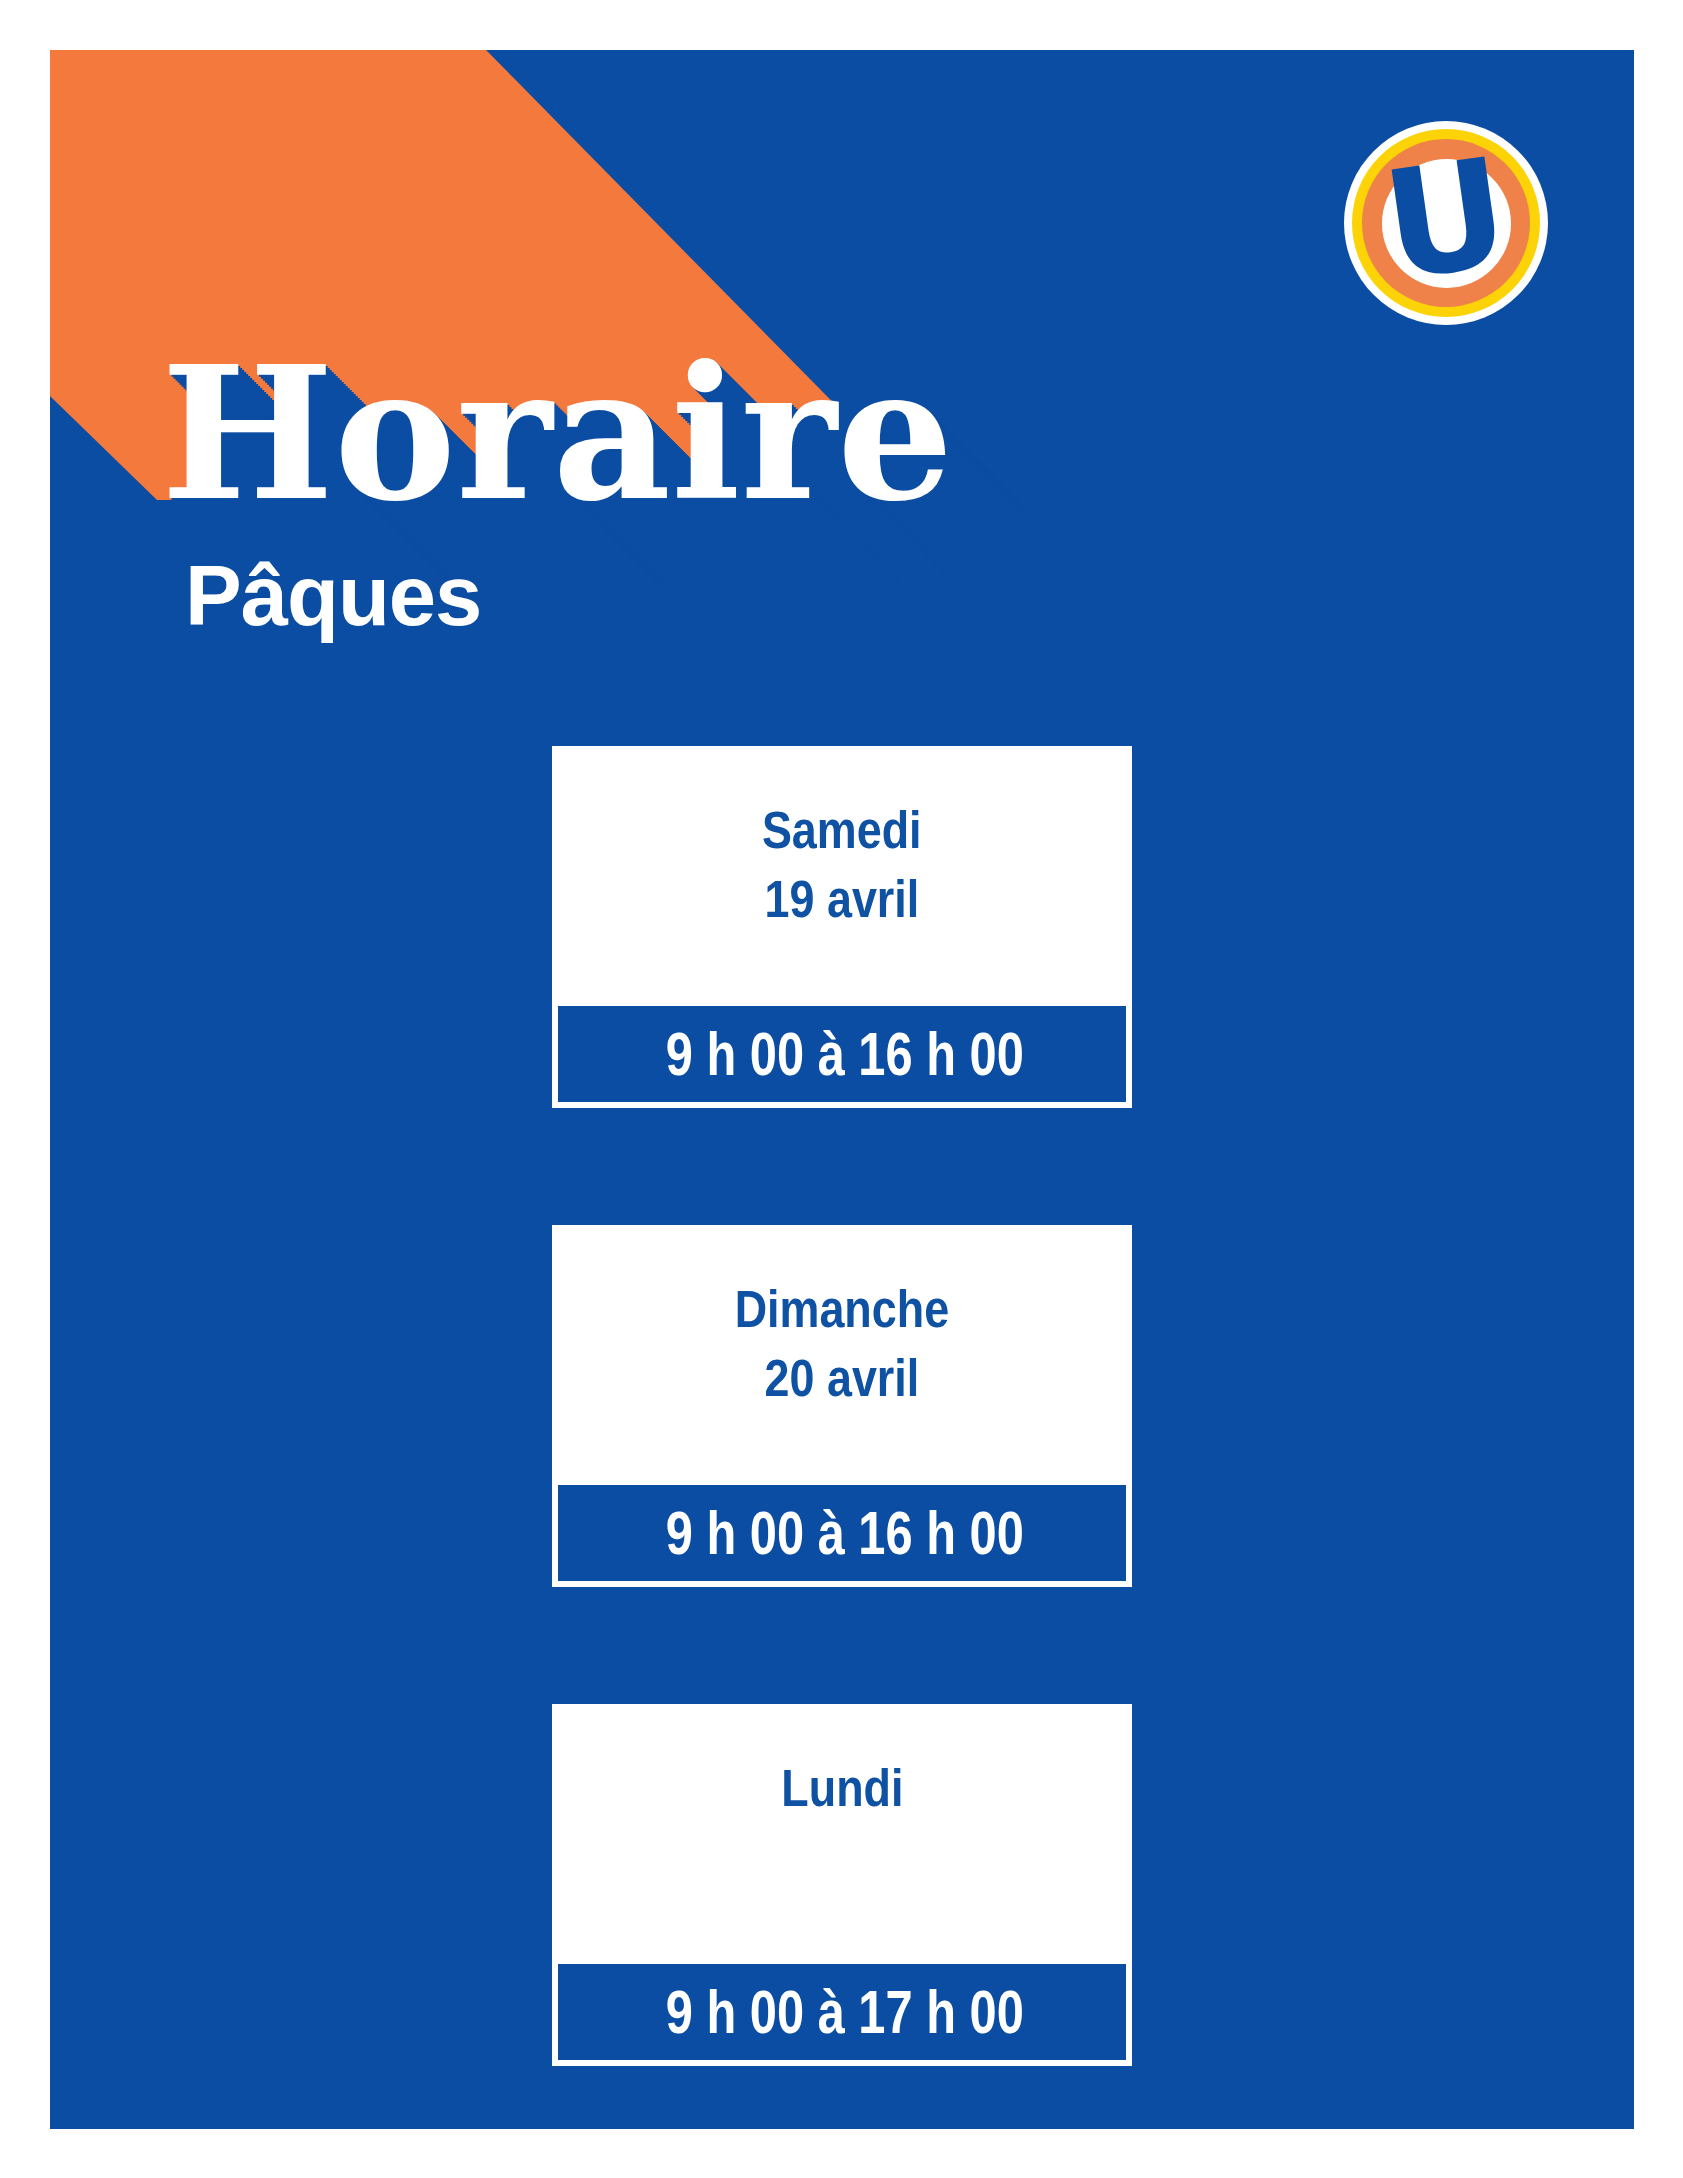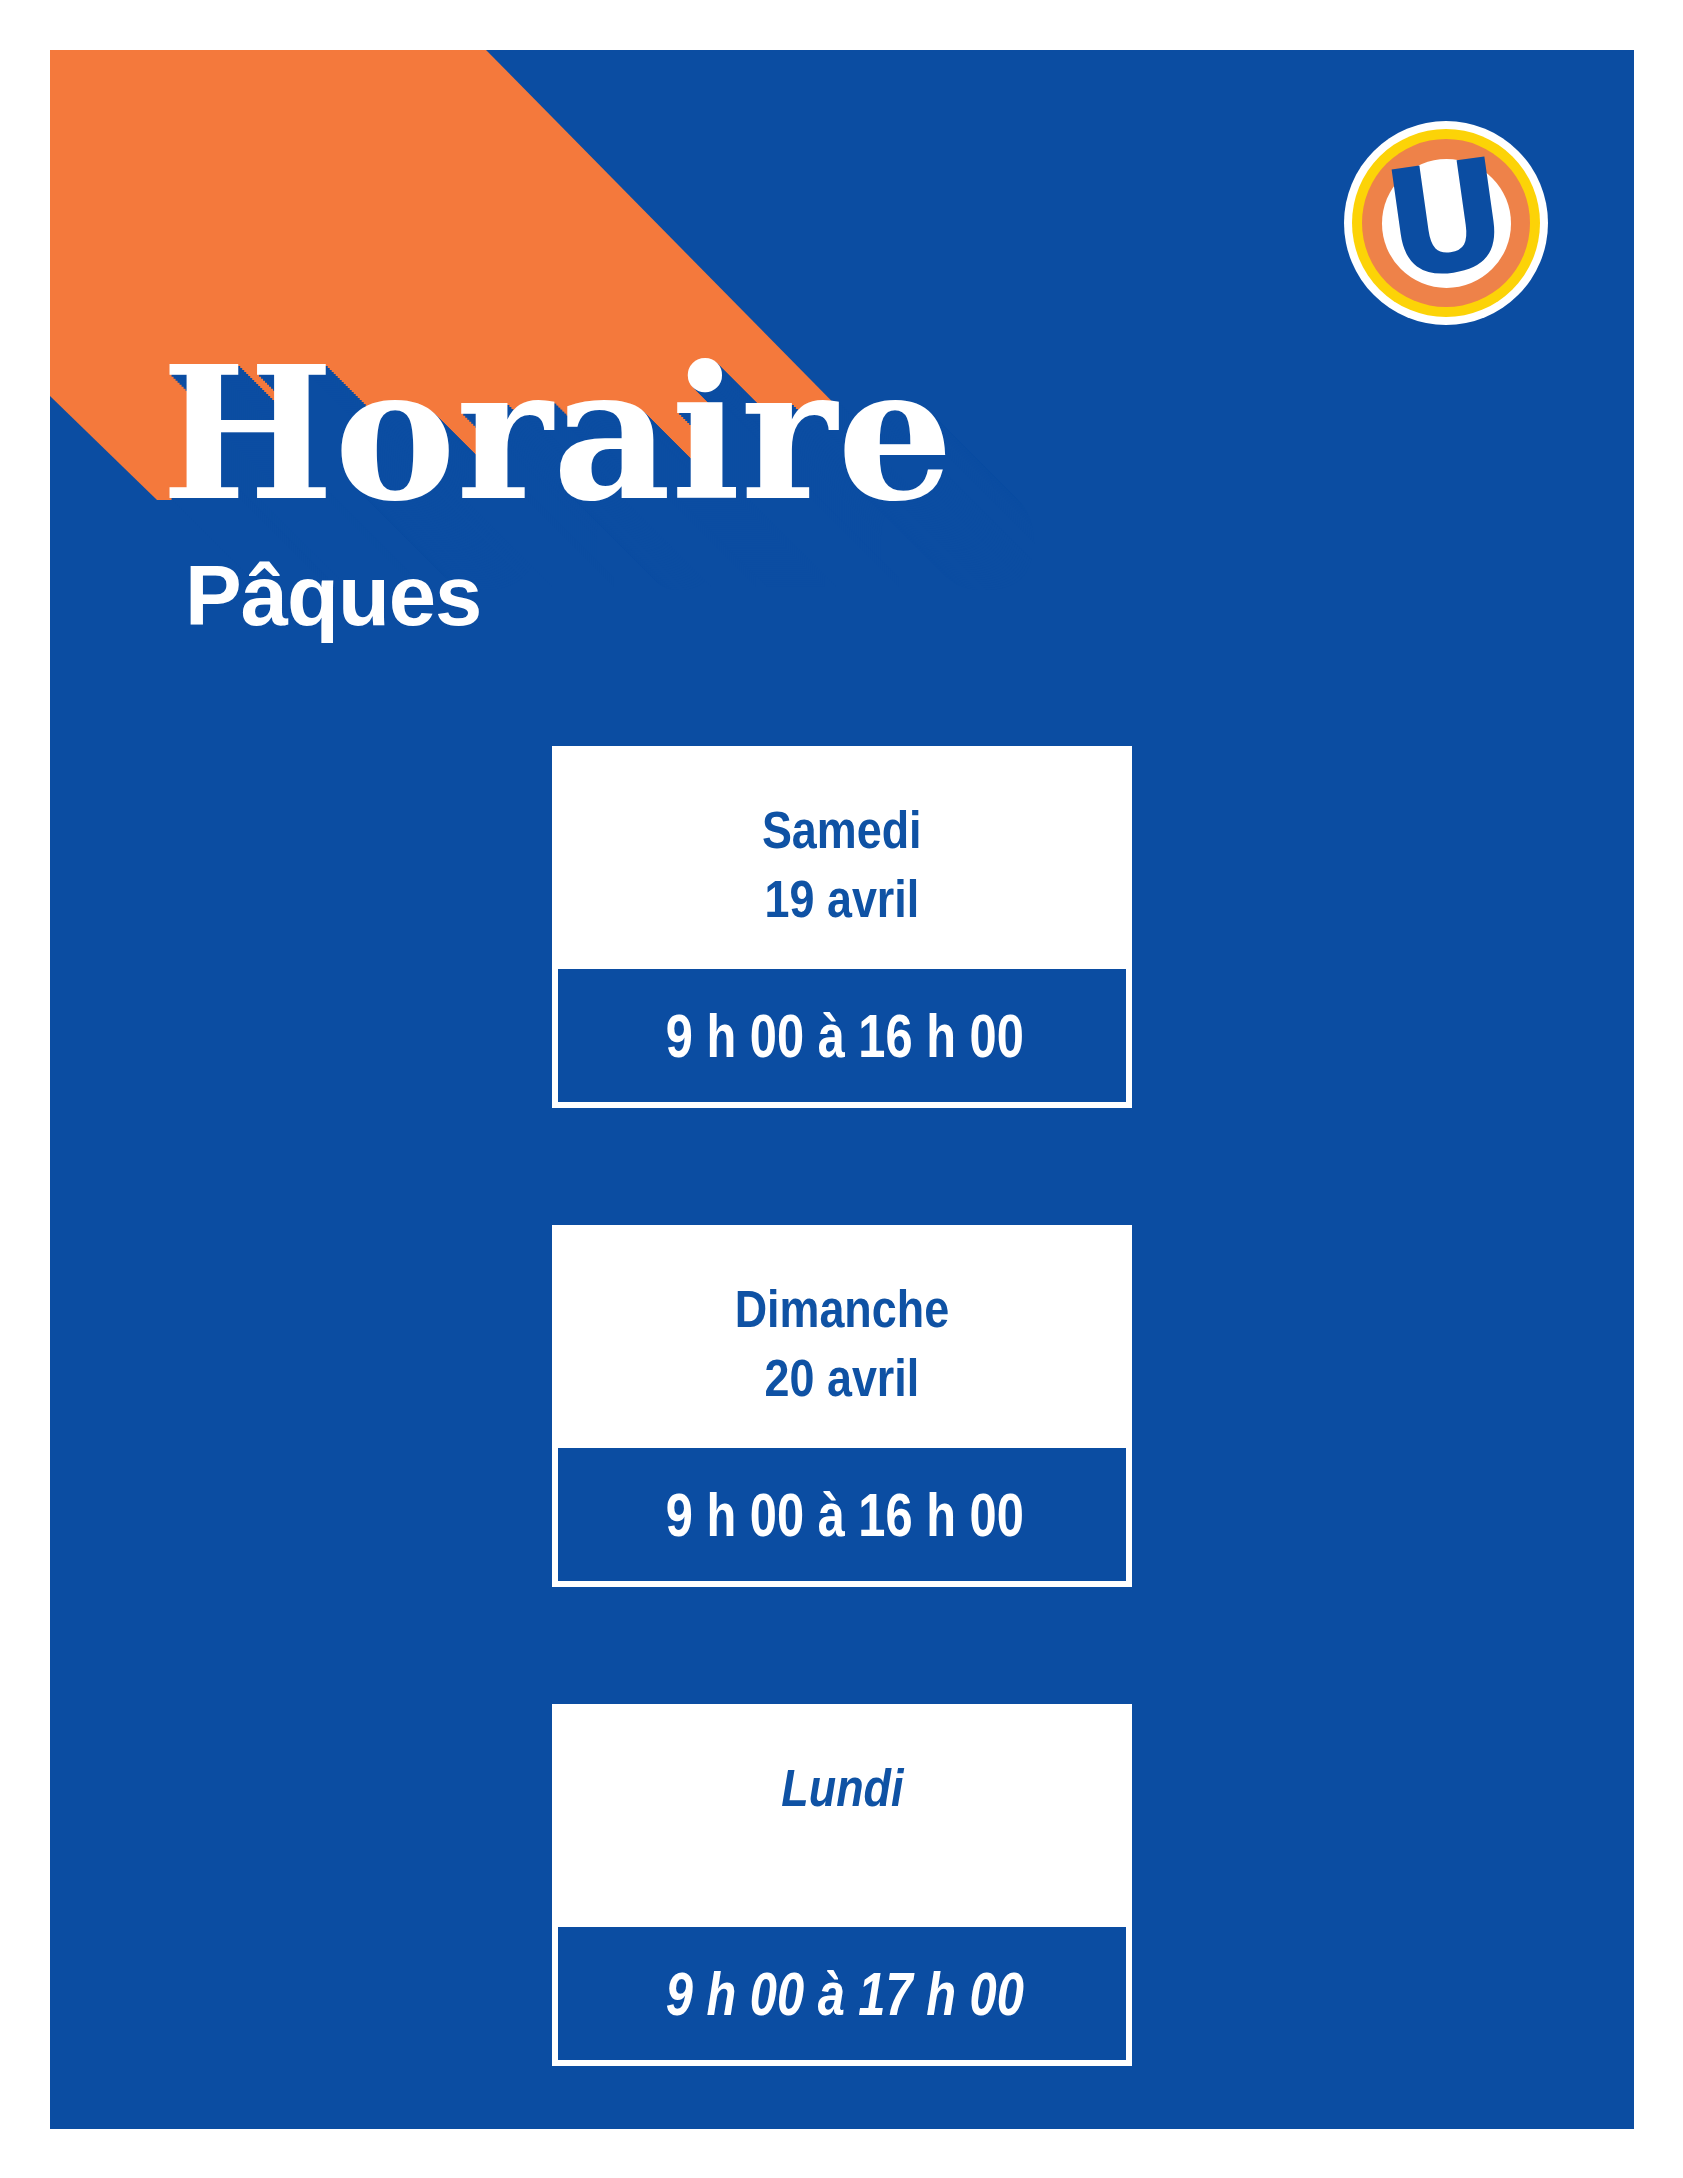--- a/index.html
+++ b/index.html
@@ -81,37 +81,37 @@
     transform: rotate(-8deg) translate(0px, -4px);
   }
   
   .card {
     position: absolute; left: 502px;
     width: 580px; height: 362px;
     background: #ffffff;
   }
   .card-1 { top: 696px; }
   .card-2 { top: 1175px; }
-  .card-3 { top: 1654px; font-style: italic; }
+  .card-3 { top: 1654px; }
   .dates {
     padding-top: 50px;
     text-align: center;
     color: var(--text_blue, #0F52A4);
     font-size: 51px; line-height: 69px;
     font-weight: 700;
   }
   .cond {
     display: inline-block;
     transform: scaleX(0.88);
     transform-origin: 50% 50%;
     white-space: nowrap;
   }
   .hours-band {
     position: absolute; left: 6px; right: 6px; bottom: 6px;
-    height: 133px;
+    height: 96px;
     background: var(--background_blue, #0B4DA2);
     display: flex; align-items: center; justify-content: center;
     color: #ffffff;
     font-size: 61px;
     font-weight: 700;
     padding-left: 6px;
   }
   .cond-time {
     display: inline-block;
     transform: scaleX(0.80);

